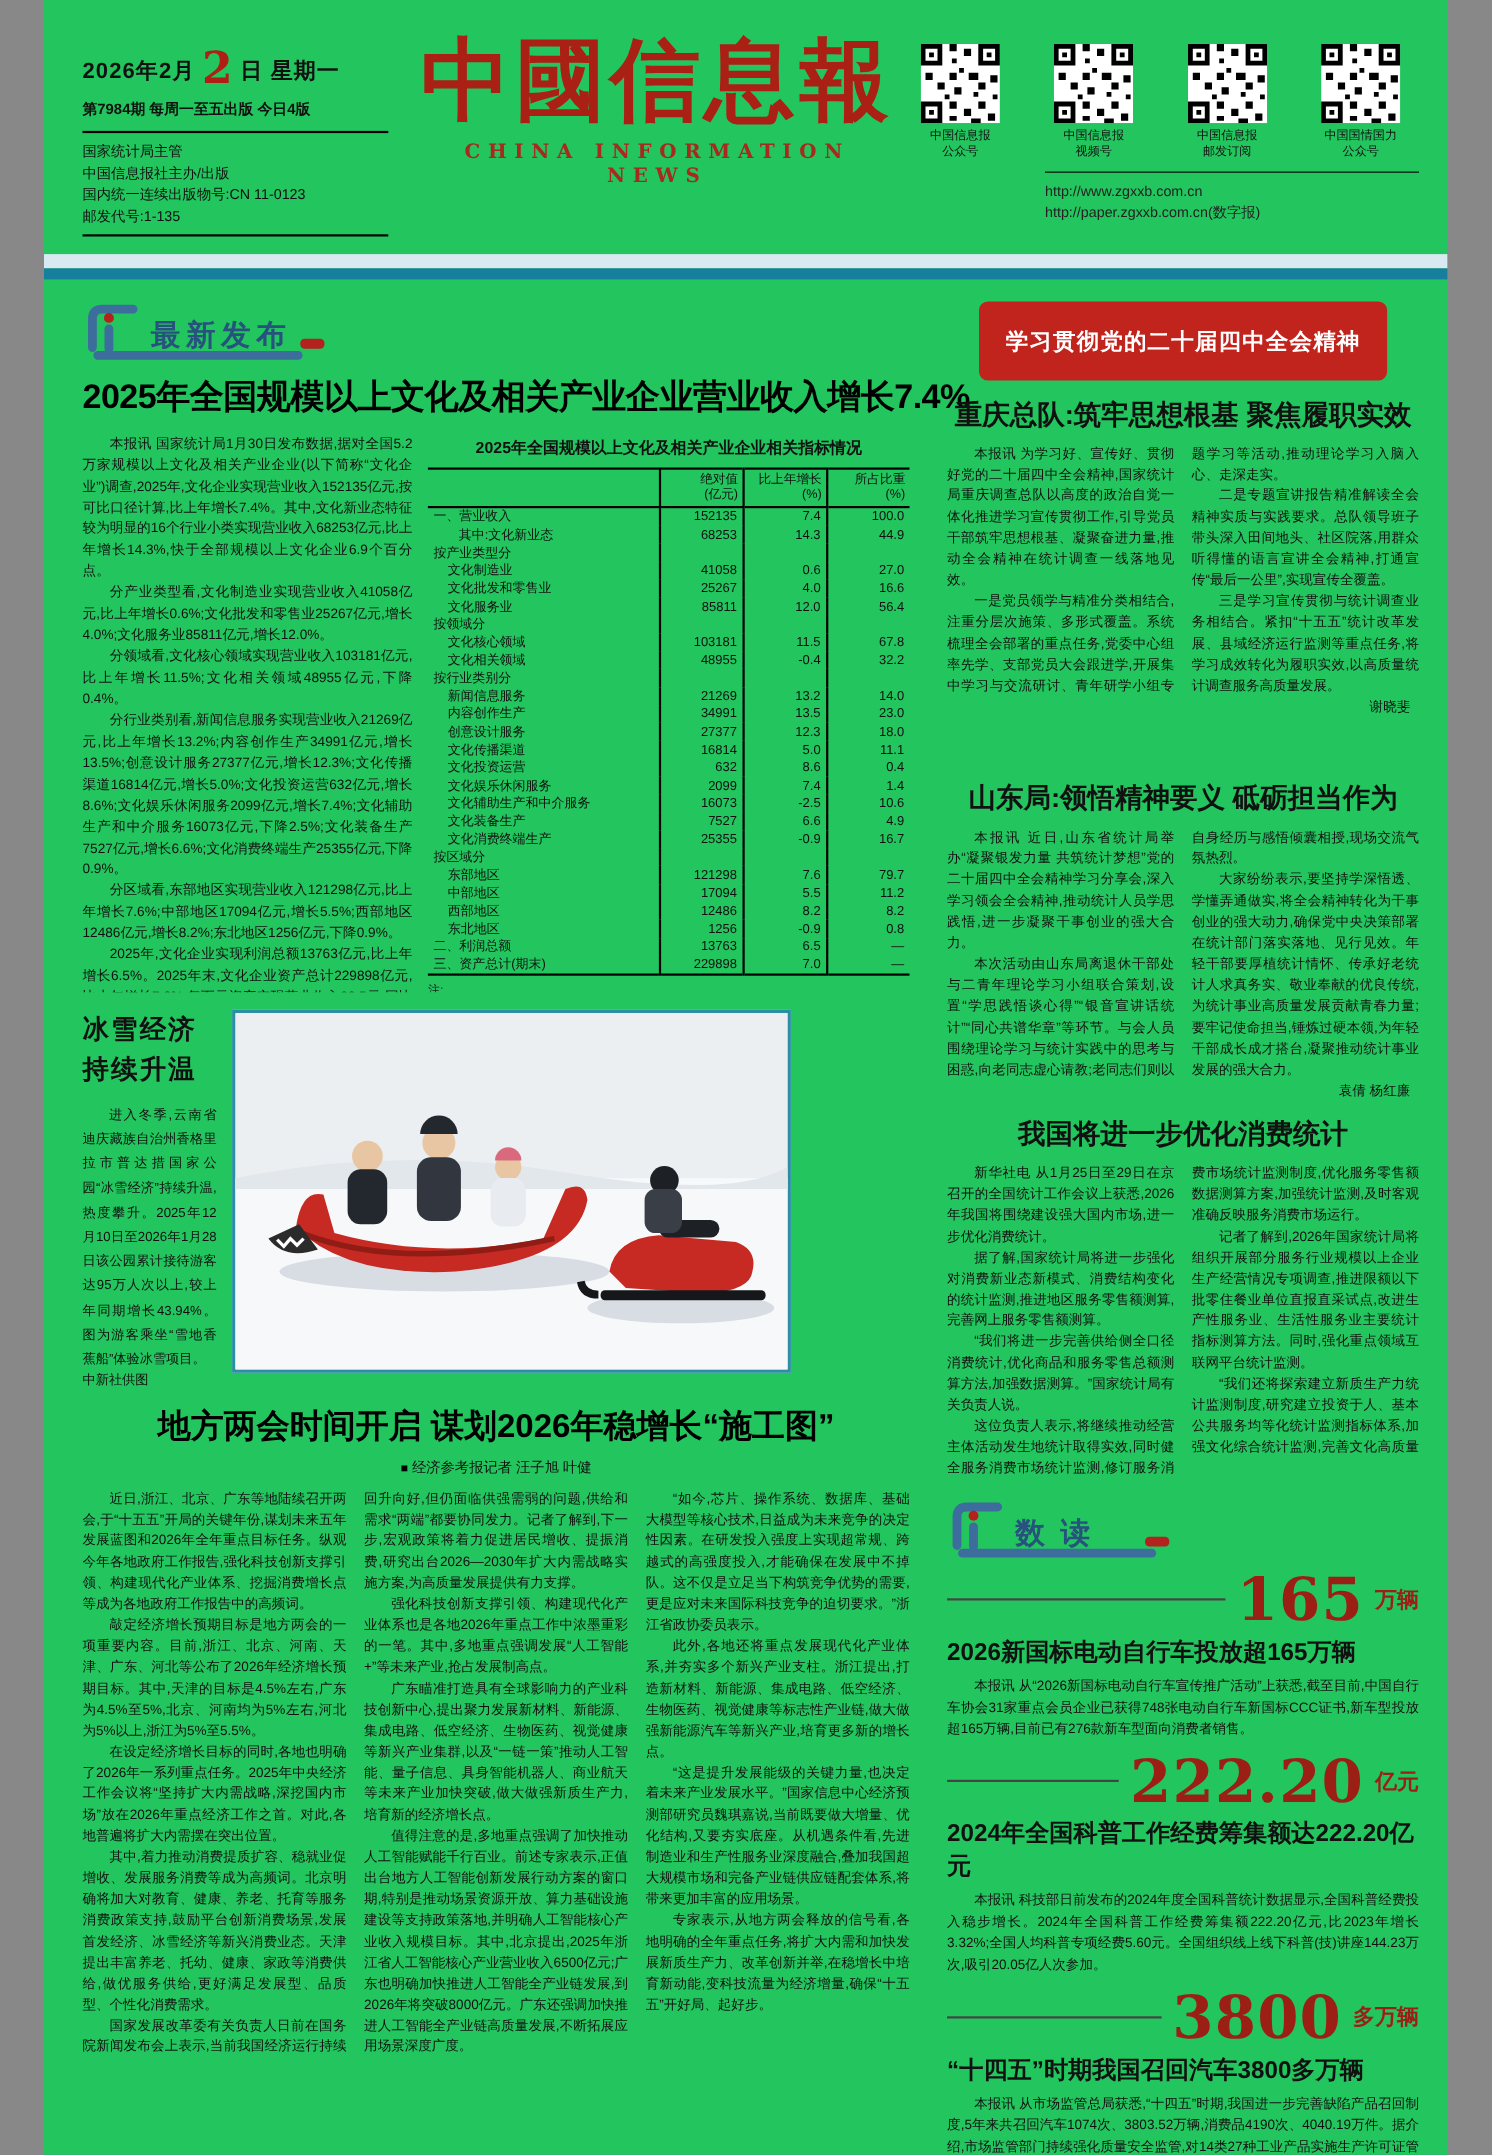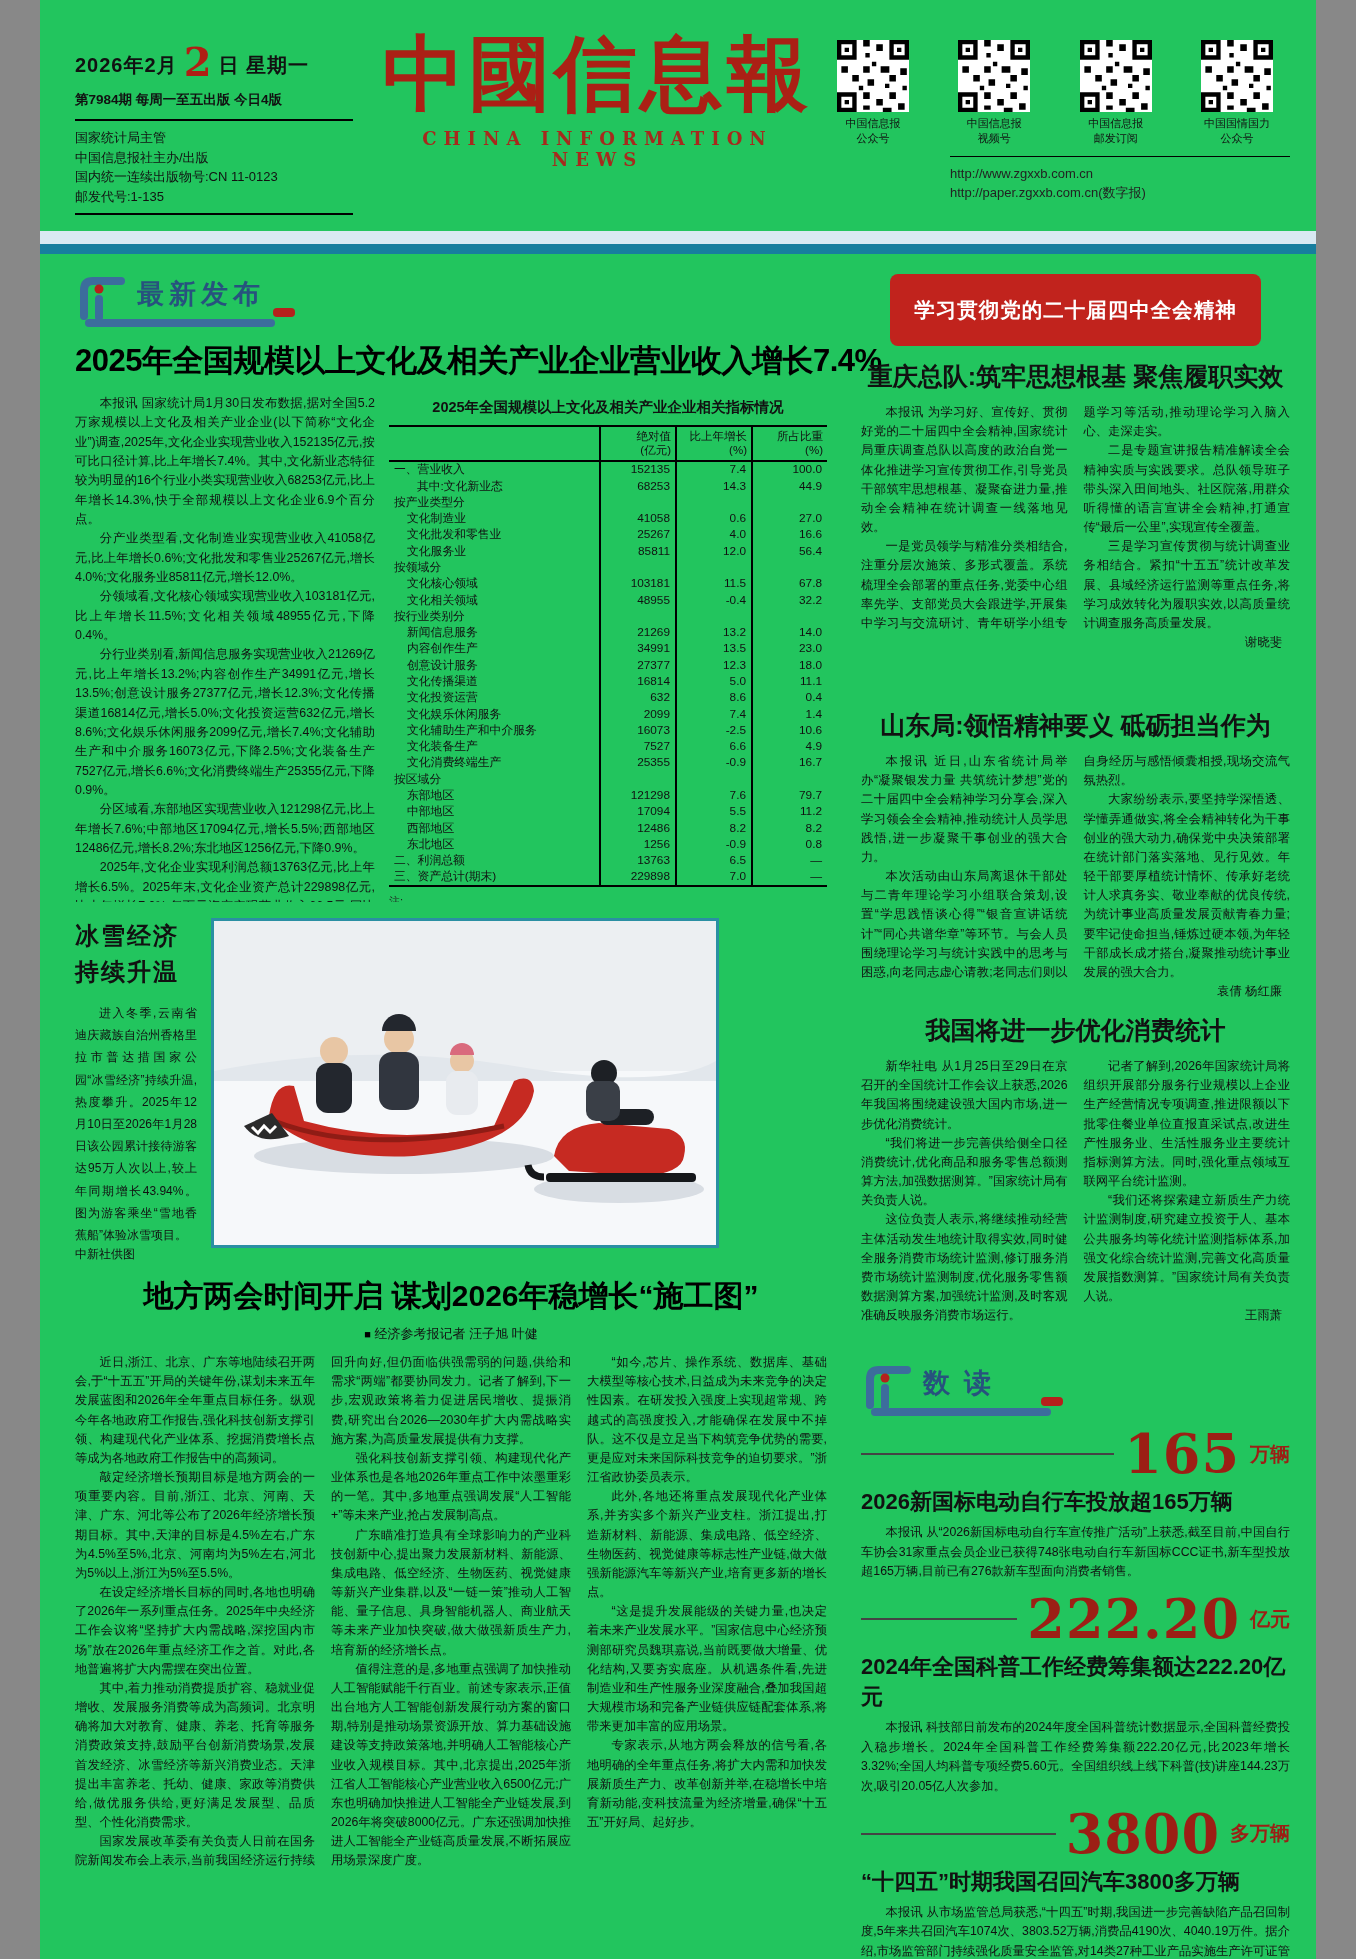--- a/index.html
+++ b/index.html
@@ -28,21 +28,21 @@
   .band{margin:16px -26px 0 -35px;}
   .band-light{height:13px;background:#d8e9f2;}
   .band-teal{height:10px;background:#177e9e;}
   
   .main{display:flex;gap:34px;margin-top:14px;}
   .col-left{width:752px;flex:none;}
   .col-right{flex:1;min-width:0;}
   
   .ci-badge{position:relative;height:56px;margin-top:4px;}
   .ci-badge .logo{position:absolute;left:0;top:0;}
-  .ci-badge .label{position:absolute;left:62px;top:4px;font-size:27px;font-weight:900;color:#27527e;letter-spacing:5px;}
+  .ci-badge .label{position:absolute;left:62px;top:15px;font-size:27px;font-weight:900;color:#27527e;letter-spacing:5px;}
   .ci-badge .reddash{position:absolute;left:198px;top:36px;width:22px;height:9px;background:#b5211c;border-radius:4px;}
   .ci-badge .bar{position:absolute;left:10px;top:47px;width:190px;height:8px;background:#3c6d9c;border-radius:4px;}
   .shudu-badge .label{letter-spacing:14px;}
   .shudu-badge .reddash{left:180px;}
   .shudu-badge .bar{width:180px;}
   
   .headline-1{font-size:31px;font-weight:900;letter-spacing:-0.5px;white-space:nowrap;margin:12px 0 12px;color:#000;}
   .headline-2{font-size:30px;font-weight:900;text-align:center;margin:22px 0 8px;color:#000;}
   .byline{font-size:13px;margin:2px 0 10px;color:#111;text-align:center;}
   .byline .sq{color:#000;font-size:11px;}
@@ -517,20 +517,21 @@
               </div>
               <div class="art-byline">袁倩 杨红廉</div>
             </div>
           </article>
 
           <article>
             <h3 class="art-head">我国将进一步优化消费统计</h3>
             <div class="cols cols2 h2c">
               <div>
                 <p>新华社电 从1月25日至29日在京召开的全国统计工作会议上获悉,2026年我国将围绕建设强大国内市场,进一步优化消费统计。</p>
+                <p>据了解,国家统计局将进一步强化对消费新业态新模式、消费结构变化的统计监测,推进地区服务零售额测算,完善网上服务零售额测算。</p>
                 <p>“我们将进一步完善供给侧全口径消费统计,优化商品和服务零售总额测算方法,加强数据测算。”国家统计局有关负责人说。</p>
                 <p>这位负责人表示,将继续推动经营主体活动发生地统计取得实效,同时健全服务消费市场统计监测,修订服务消费市场统计监测制度,优化服务零售额数据测算方案,加强统计监测,及时客观准确反映服务消费市场运行。</p>
                 <p>记者了解到,2026年国家统计局将组织开展部分服务行业规模以上企业生产经营情况专项调查,推进限额以下批零住餐业单位直报直采试点,改进生产性服务业、生活性服务业主要统计指标测算方法。同时,强化重点领域互联网平台统计监测。</p>
                 <p>“我们还将探索建立新质生产力统计监测制度,研究建立投资于人、基本公共服务均等化统计监测指标体系,加强文化综合统计监测,完善文化高质量发展指数测算。”国家统计局有关负责人说。</p>
               </div>
               <div class="art-byline">王雨萧</div>
             </div>
           </article>
         </div>
 

